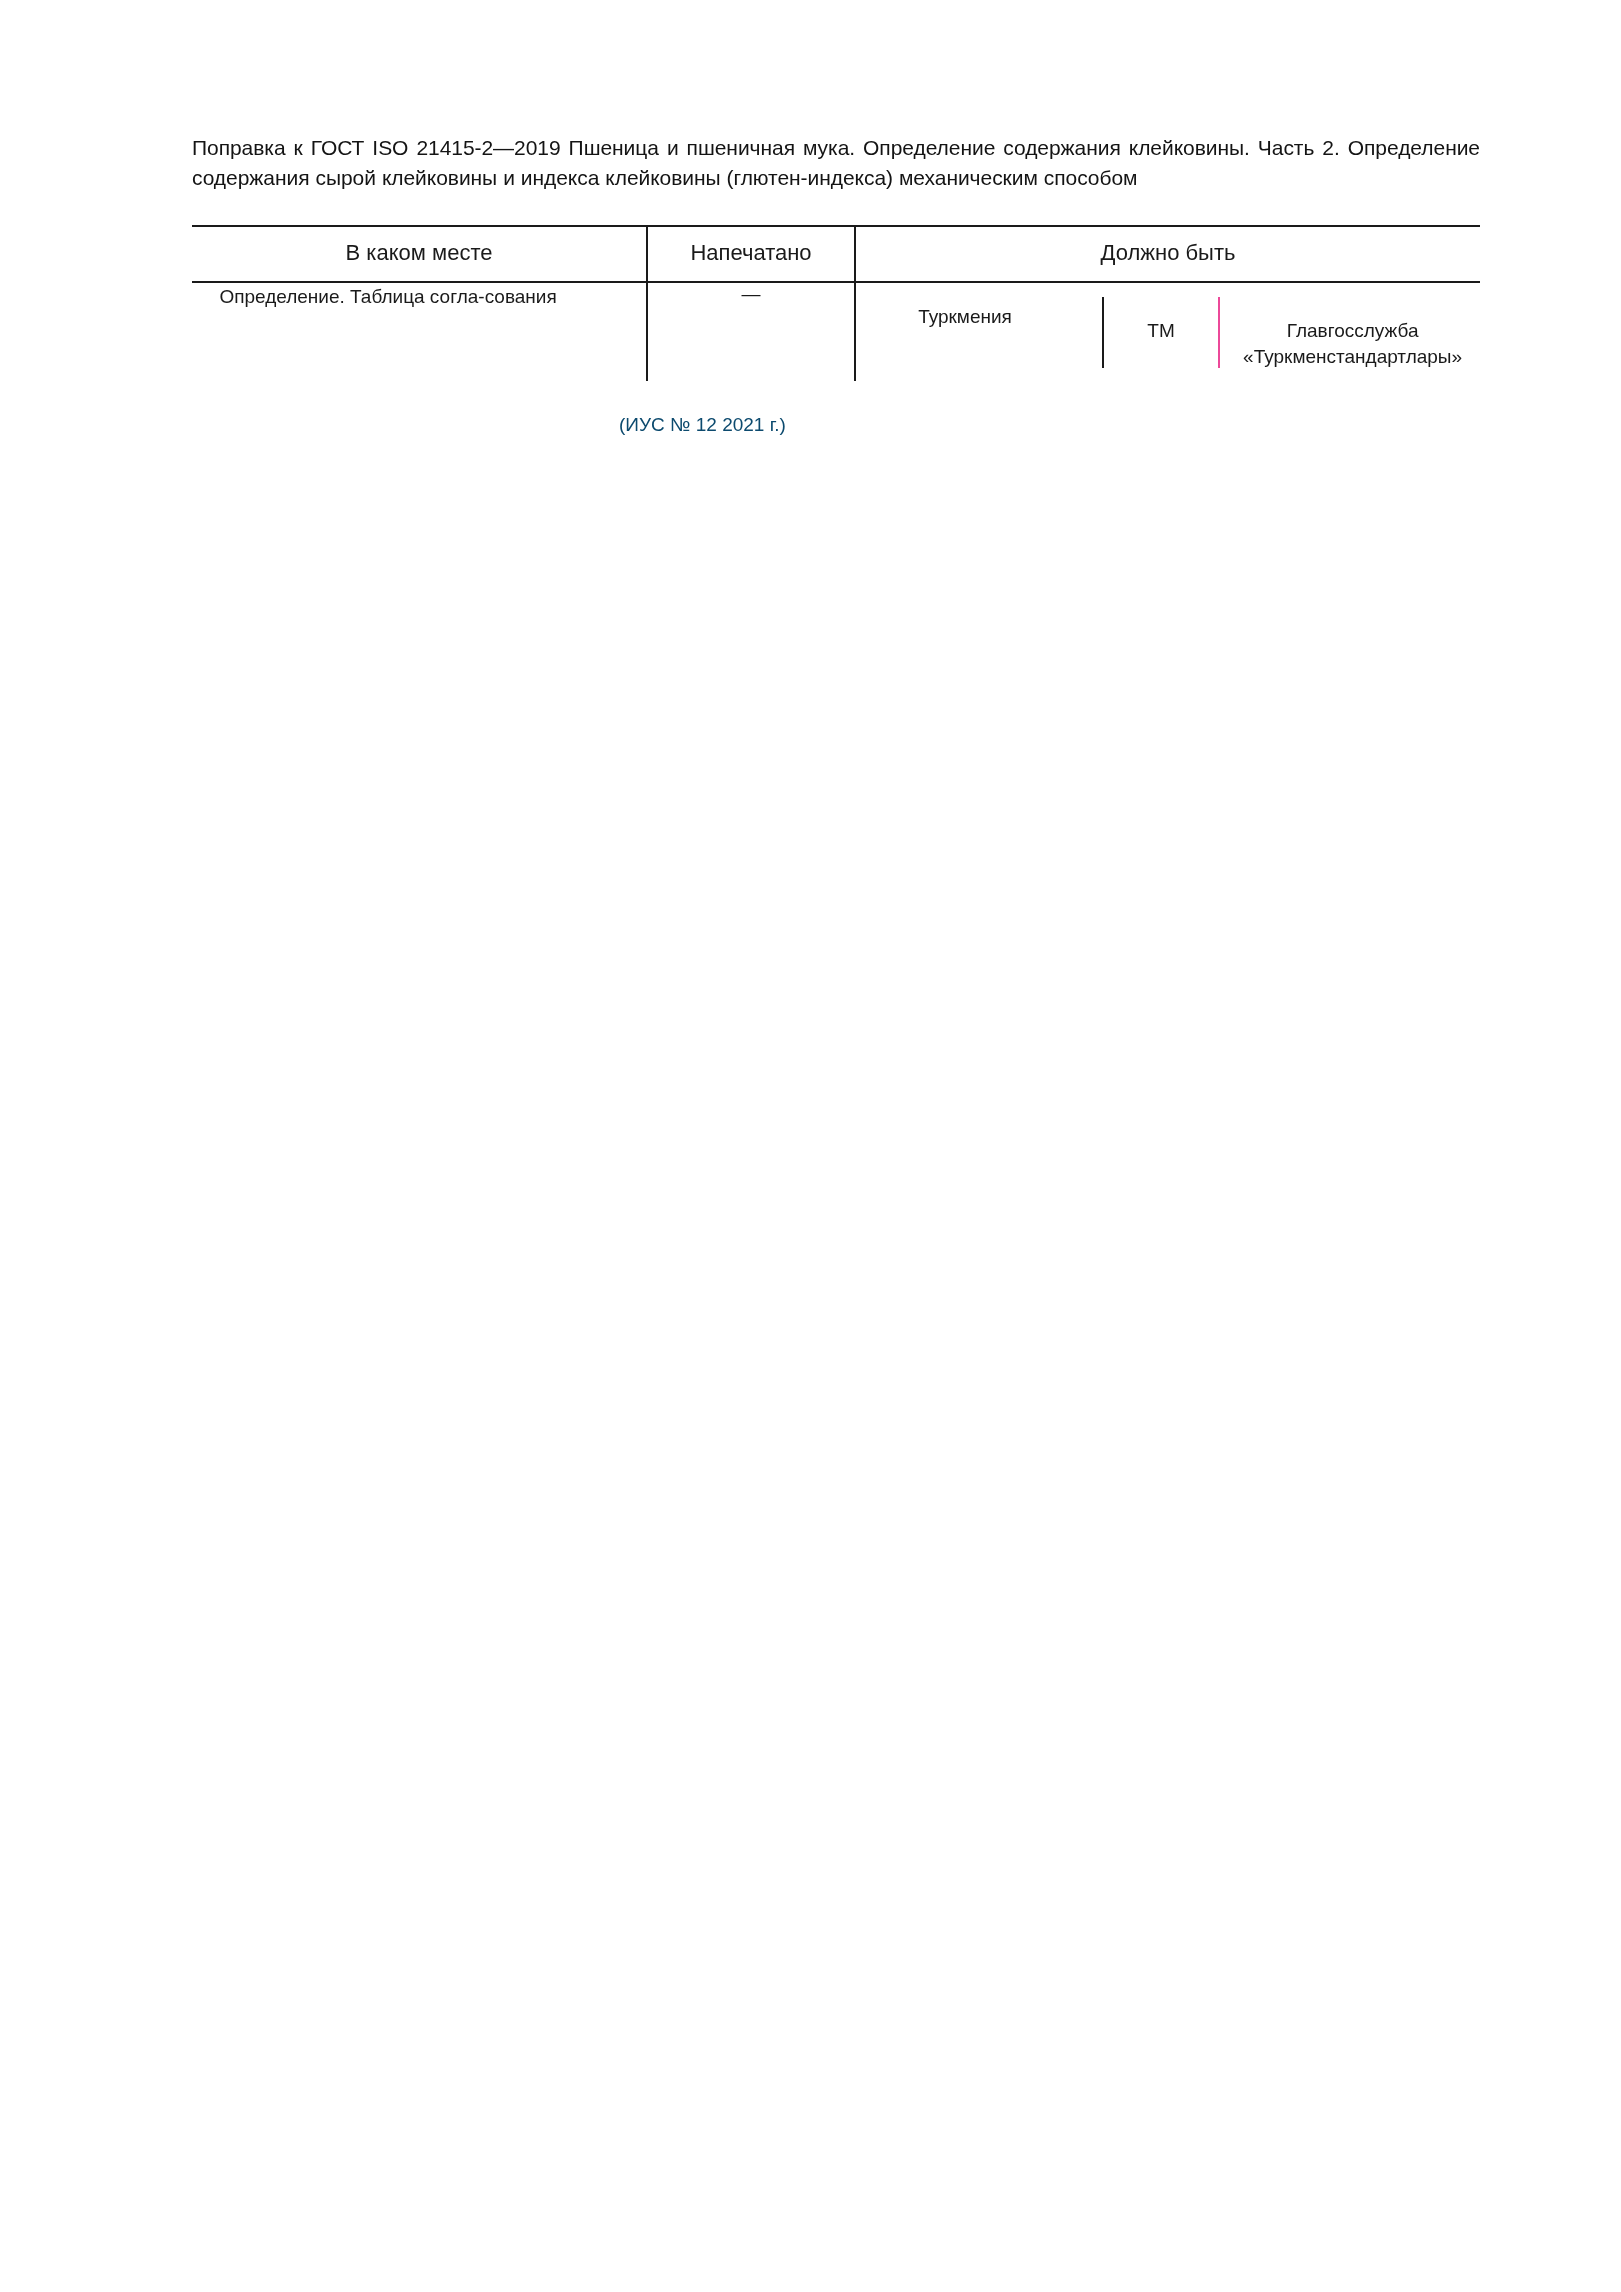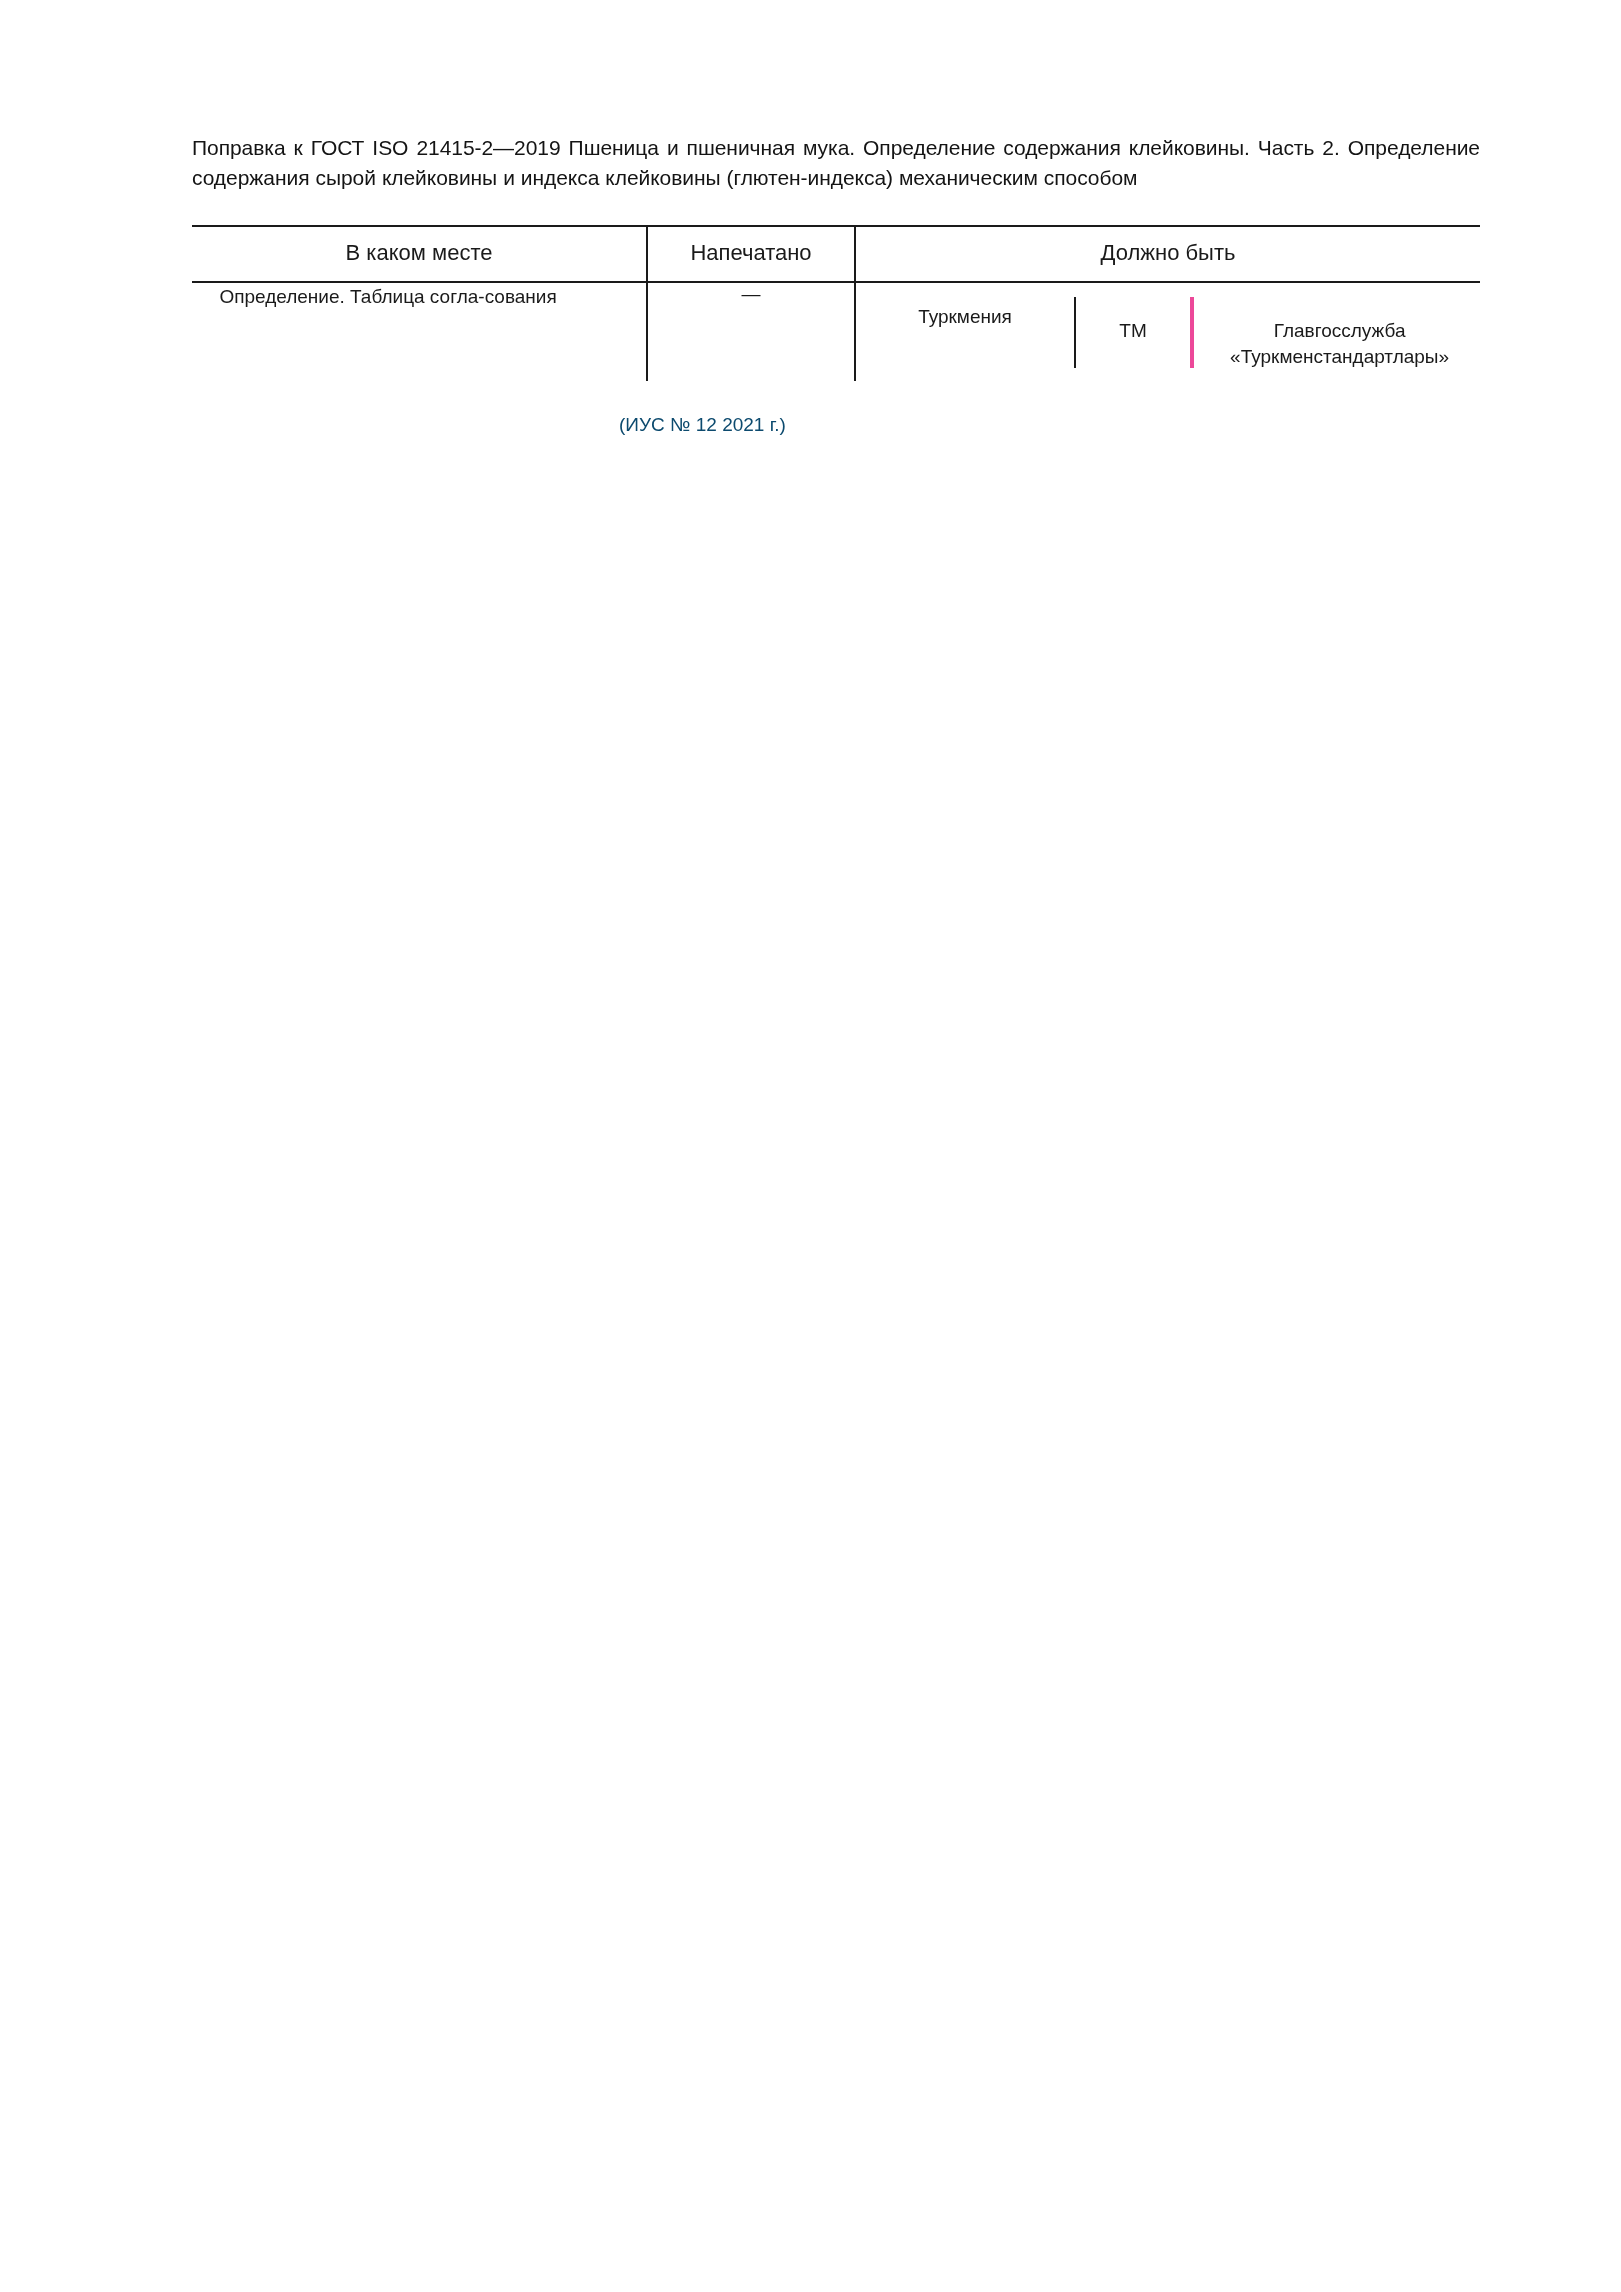--- a/index.html
+++ b/index.html
@@ -102,24 +102,25 @@
     line-height: 1.34;
     font-size: 19px;
   }
   .sub-country { width: 218px; }
   .sub-code {
     width: 116px;
     border-left: 2px solid #1a1a1a;
     margin-top: 13.7px;
     padding-top: 7.8px;
     height: 71px;
+    margin-left: 28px;
   }
   .sub-org {
     flex: 1;
-    border-left: 4px solid #ec4899;
+    border-left: 2px solid #ec4899;
     margin-top: 13.7px;
     padding-top: 7.8px;
     height: 71px;
     padding-left: 13px;
     padding-right: 7.8px;
   }
 
   
   .footer-note {
     margin-top: 33px;

